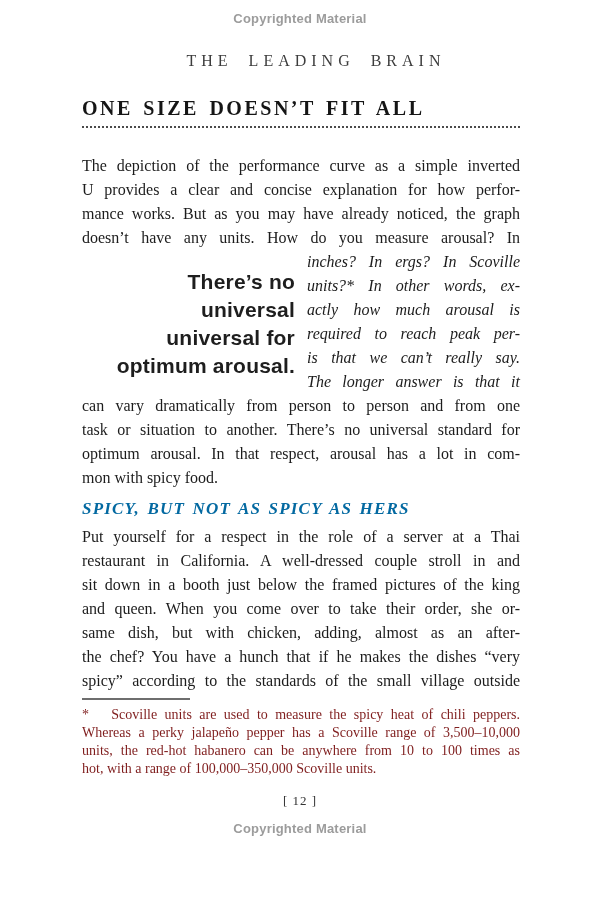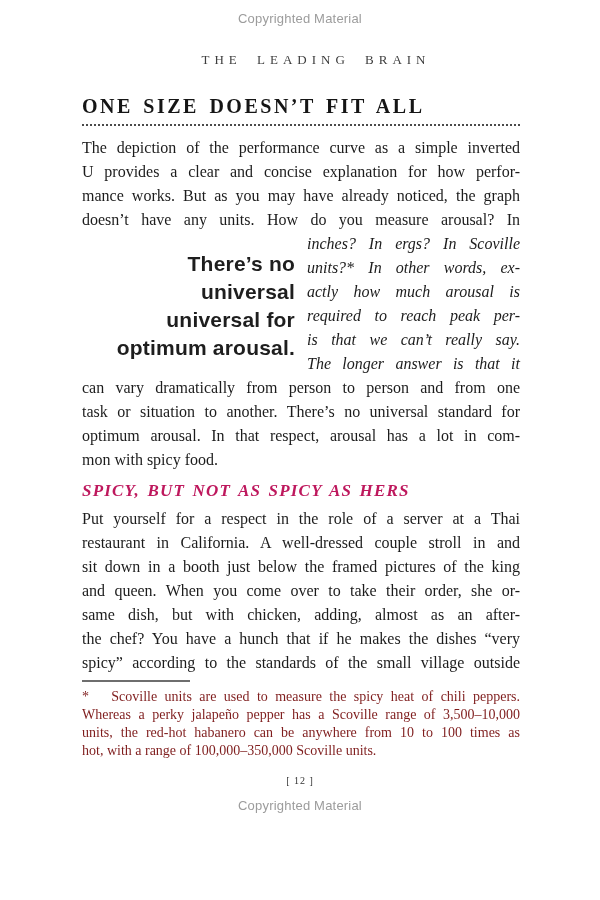--- a/index.html
+++ b/index.html
@@ -8,32 +8,32 @@
     background: #ffffff;
     font-family: "Liberation Serif", serif;
     color: #1c1c1c;
     -webkit-font-smoothing: antialiased;
   }
   .page { position: relative; width: 600px; height: 900px; overflow: hidden; }
 
   .notice {
     text-align: center;
     font-family: "Liberation Sans", sans-serif;
-    font-weight: normal;
+    font-weight: bold;
     font-size: 13px;
     color: #9c9c9c;
     letter-spacing: 0.2px;
   }
   .notice.top { padding-top: 11px; }
   .notice.bottom { margin-top: 12px; }
 
   .running-head {
     margin-top: 26px;
     text-align: center;
-    font-size: 13px;
+    font-size: 16px;
     color: #3d3d3d;
     letter-spacing: 5px;
     word-spacing: 7px;
     margin-left: 32px;
   }
 
   .content { margin: 0 80px 0 82px; width: 438px; }
 
   .section-heading {
     margin: 28px 0 0 0;
@@ -44,60 +44,60 @@
     word-spacing: 3px;
     line-height: 21px;
     padding-bottom: 7px;
     border-bottom: 2px dotted #4a4a4a;
   }
 
   .para > div, .wrap-right > div { line-height: 24px; font-size: 16px; }
   .jlines > div { text-align: justify; text-align-last: justify; }
   .jlines.last-left > div:last-child { text-align: justify; text-align-last: left; }
 
-  .para.opening { margin-top: 10px; }
+  .para.opening { margin-top: 26px; }
 
   .wrap-row { display: flex; }
   .pullquote {
     width: 213px;
     padding-top: 18px;
     font-family: "Liberation Sans", sans-serif;
     font-weight: bold;
     font-size: 21px;
     line-height: 28px;
     color: #1e1e1e;
     letter-spacing: 0.2px;
   }
   .pullquote > div { text-align: right; }
   .wrap-right { flex: 1; margin-left: 12px; font-style: italic; }
 
   .subsection-heading {
     margin: 7px 0 0 0;
     font-size: 17px;
     font-weight: bold;
     font-style: italic;
-    color: #be185d;
+    color: #0369a1;
     letter-spacing: 1.2px;
     word-spacing: 2px;
     line-height: 24px;
   }
   .para.spicy { margin-top: 4px; }
 
   .footnote { margin-top: 5px; }
   .footnote-rule {
     width: 108px; height: 0;
     border-top: 2px solid #6e6e6e;
     margin-bottom: 6px;
   }
   .footnote-text > div { font-size: 14px; line-height: 18px; color: #7f1d1d; }
 
   .page-number {
     margin-top: 15px;
     text-align: center;
-    font-size: 10px;
+    font-size: 13px;
     color: #333333;
     letter-spacing: 1px;
   }
 </style>
 </head>
 <body>
 
 <div class="page">
 
   <div class="notice top">Copyrighted Material</div>

